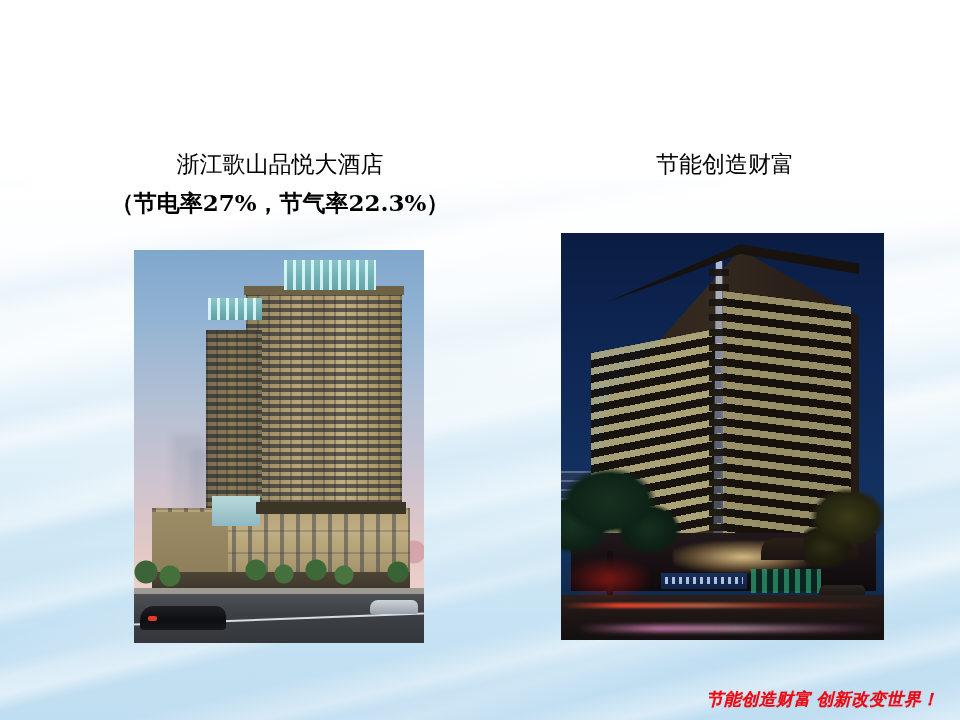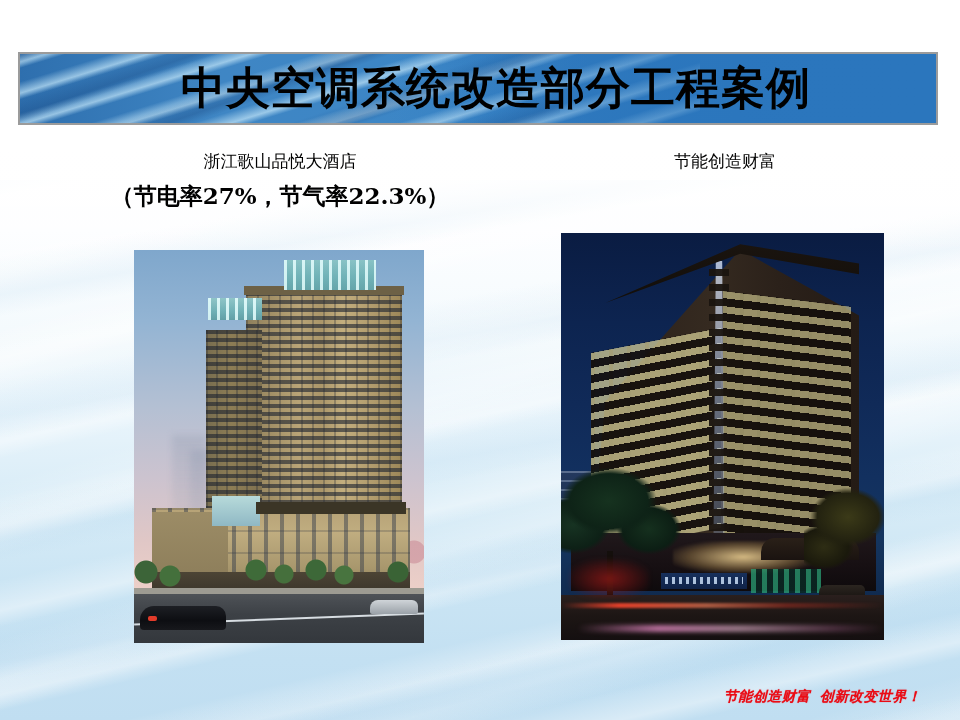--- a/index.html
+++ b/index.html
@@ -128,21 +128,21 @@
 
   
   .caption {
     position: absolute;
     text-align: center;
     color: #000000;
     font-family: "DejaVu Serif", "Liberation Serif", serif;
     line-height: 1.12;
   }
   .caption .line1 {
-    font-size: 17px;
+    font-size: 23px;
     font-weight: normal;
     white-space: nowrap;
   }
   .caption .line2 {
     font-size: 23px;
     font-weight: bold;
     white-space: nowrap;
     margin-top: 12px;
   }
   #caption-left  { left: 60px; top: 152px; width: 440px; }
@@ -415,45 +415,39 @@
     border-radius: 7px 5px 2px 2px;
   }
 
   
   #slogan {
     position: absolute;
     left: 690px; top: 688px;
     width: 265px;
     text-align: center;
     color: #ea0b14;
-    font-family: Liberation Mono, monospace;
+    font-family: Liberation Sans, sans-serif;
     font-weight: bold;
     font-style: italic;
-    font-size: 14px;
+    font-size: 17px;
     letter-spacing: 0.5px;
     white-space: nowrap;
     text-shadow: 0 0 1px rgba(234,11,20,.6);
   }
 </style>
 </head>
 <body>
 
 <div id="slide">
 
   <div class="streaks s1"></div>
   <div class="streaks s2"></div>
   <div class="streaks s3"></div>
   <div class="fadeTop"></div>
 
-  <div id="title-banner">
-    <div class="bg-streaks"></div>
-    <div class="bg-streaks2"></div>
-    <div class="bg-fade"></div>
-    <div id="title-text">中央空调系统改造部分工程案例</div>
-  </div>
 
   <div class="caption" id="caption-left">
     <div class="line1">浙江歌山品悦大酒店</div>
     <div class="line2">（节电率27%，节气率22.3%）</div>
   </div>
 
   <div class="caption" id="caption-right">
     <div class="line1">节能创造财富</div>
   </div>
 

